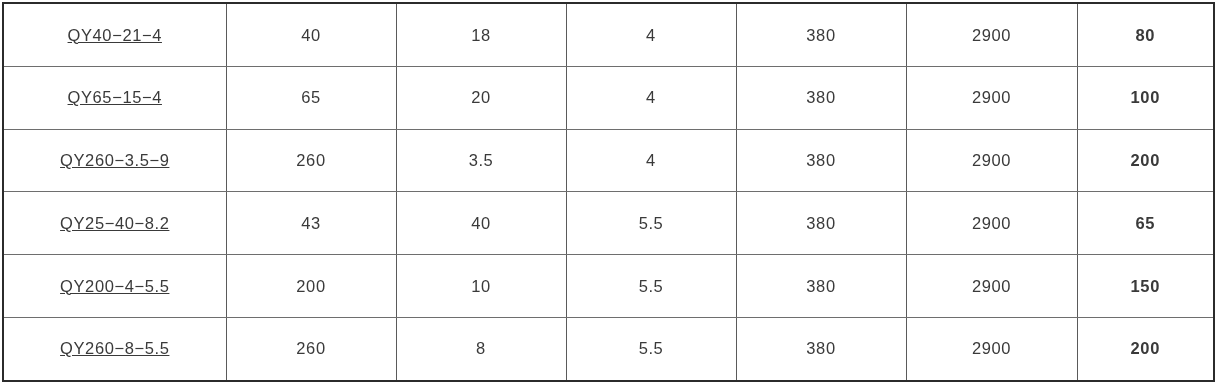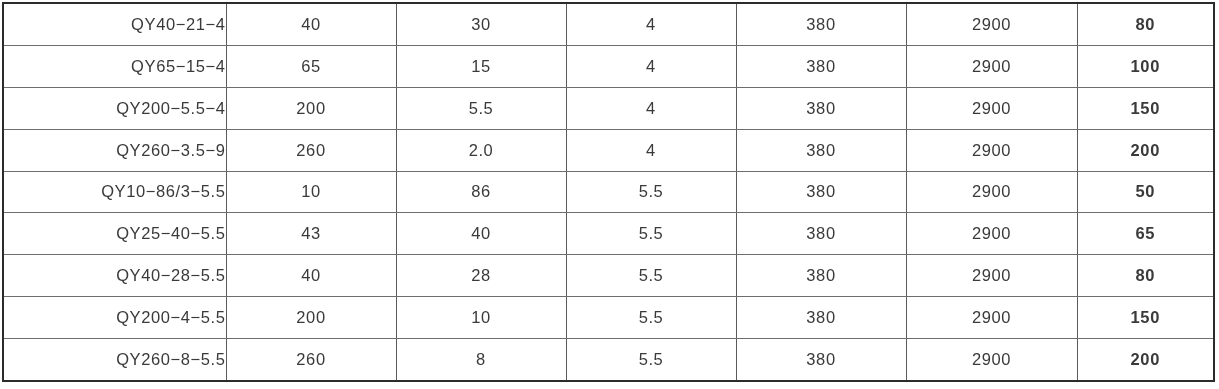--- a/index.html
+++ b/index.html
@@ -41,22 +41,23 @@
     padding: 0;
     white-space: nowrap;
     letter-spacing: 0.6px;
   }
   table.spec-table tr:first-child td { border-top: none; }
   table.spec-table tr:last-child td { border-bottom: none; }
   table.spec-table td:first-child { border-left: none; }
   table.spec-table td:last-child { border-right: none; font-weight: bold; }
 
   td.col-model {
-    text-align: right;
+    text-align: center;
     padding-left: 30px;
+    text-decoration: underline;
   }
   td.col-num {
     text-align: center;
   }
 
   
   col.c0 { width: 223px; }
   col.c1 { width: 170px; }
   col.c2 { width: 170px; }
   col.c3 { width: 170px; }
@@ -75,79 +76,52 @@
         <col class="c2">
         <col class="c3">
       <col class="c4">
         <col class="c5">
         <col class="c6">
     </colgroup>
     <tbody>
       <tr>
         <td class="col-model">QY40−21−4</td>
         <td class="col-num">40</td>
-        <td class="col-num">30</td>
+        <td class="col-num">18</td>
         <td class="col-num">4</td>
         <td class="col-num">380</td>
         <td class="col-num">2900</td>
         <td class="col-num">80</td>
       </tr>
       <tr>
         <td class="col-model">QY65−15−4</td>
         <td class="col-num">65</td>
-        <td class="col-num">15</td>
+        <td class="col-num">20</td>
         <td class="col-num">4</td>
         <td class="col-num">380</td>
         <td class="col-num">2900</td>
         <td class="col-num">100</td>
       </tr>
       <tr>
-        <td class="col-model">QY200−5.5−4</td>
-        <td class="col-num">200</td>
-        <td class="col-num">5.5</td>
-        <td class="col-num">4</td>
-        <td class="col-num">380</td>
-        <td class="col-num">2900</td>
-        <td class="col-num">150</td>
-      </tr>
-      <tr>
         <td class="col-model">QY260−3.5−9</td>
         <td class="col-num">260</td>
-        <td class="col-num">2.0</td>
+        <td class="col-num">3.5</td>
         <td class="col-num">4</td>
         <td class="col-num">380</td>
         <td class="col-num">2900</td>
         <td class="col-num">200</td>
       </tr>
       <tr>
-        <td class="col-model">QY10−86/3−5.5</td>
-        <td class="col-num">10</td>
-        <td class="col-num">86</td>
-        <td class="col-num">5.5</td>
-        <td class="col-num">380</td>
-        <td class="col-num">2900</td>
-        <td class="col-num">50</td>
-      </tr>
-      <tr>
-        <td class="col-model">QY25−40−5.5</td>
+        <td class="col-model">QY25−40−8.2</td>
         <td class="col-num">43</td>
         <td class="col-num">40</td>
         <td class="col-num">5.5</td>
         <td class="col-num">380</td>
         <td class="col-num">2900</td>
         <td class="col-num">65</td>
-      </tr>
-      <tr>
-        <td class="col-model">QY40−28−5.5</td>
-        <td class="col-num">40</td>
-        <td class="col-num">28</td>
-        <td class="col-num">5.5</td>
-        <td class="col-num">380</td>
-        <td class="col-num">2900</td>
-        <td class="col-num">80</td>
       </tr>
       <tr>
         <td class="col-model">QY200−4−5.5</td>
         <td class="col-num">200</td>
         <td class="col-num">10</td>
         <td class="col-num">5.5</td>
         <td class="col-num">380</td>
         <td class="col-num">2900</td>
         <td class="col-num">150</td>
       </tr>

